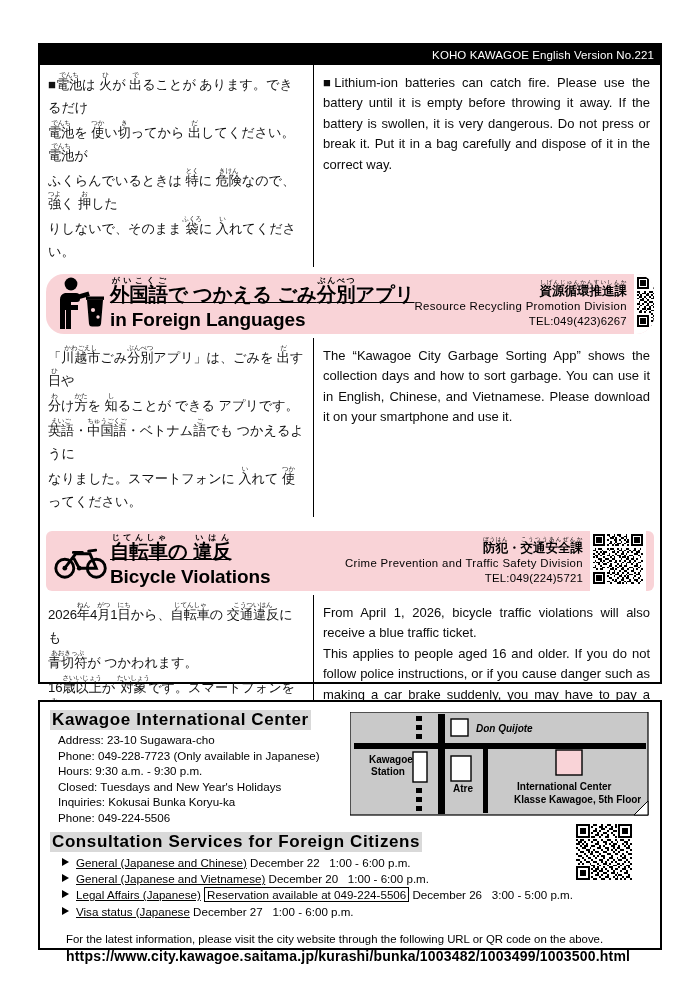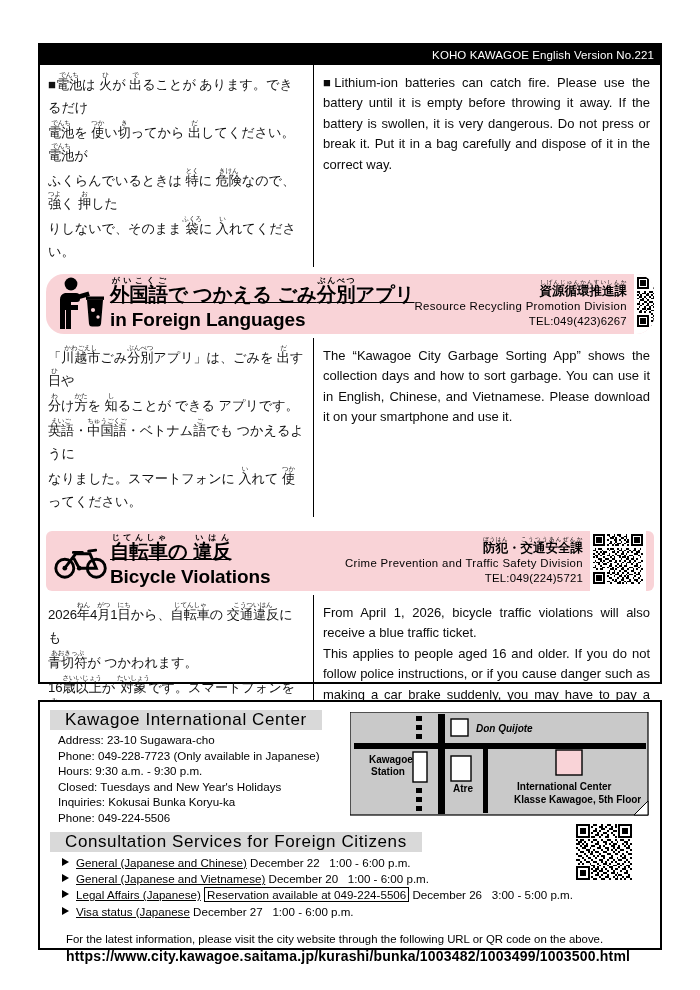--- a/index.html
+++ b/index.html
@@ -158,24 +158,24 @@
     border: 2px solid #000;
     background: #fff;
     padding: 8px 10px;
   }
   .foot-top { display: flex; }
   .kic { width: 305px; }
   .kic-head, .cons-head {
     display: inline-block;
     background: #d9d9d9;
     font-size: 17px;
-    font-weight: normal;
+    font-weight: bold;
     letter-spacing: 0.6px;
     color: #000;
-    padding: 0 15px;
+    padding: 0 2px;
     margin-bottom: 2px;
   }
   .kic-lines { font-size: 11.6px; line-height: 15.6px; color:#000; padding-left: 8px; }
   .kic-lines div { white-space: nowrap; }
 
   
   .map-wrap { flex: 1 1 auto; padding-left: 4px; padding-top: 2px; }
 
   
   .cons { margin-top: 6px; position: relative; }

